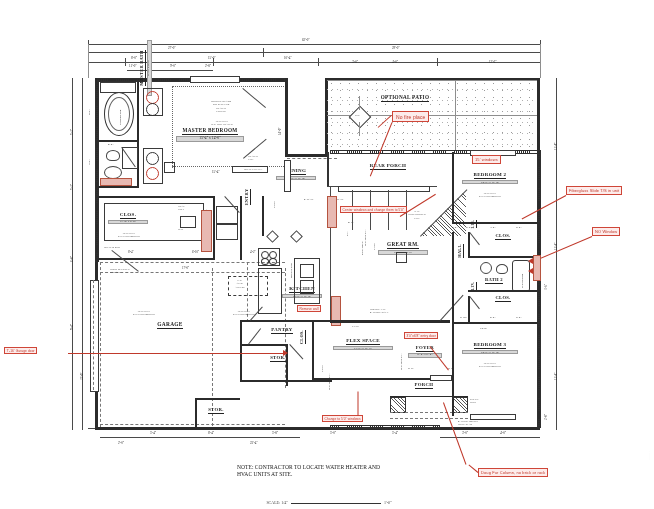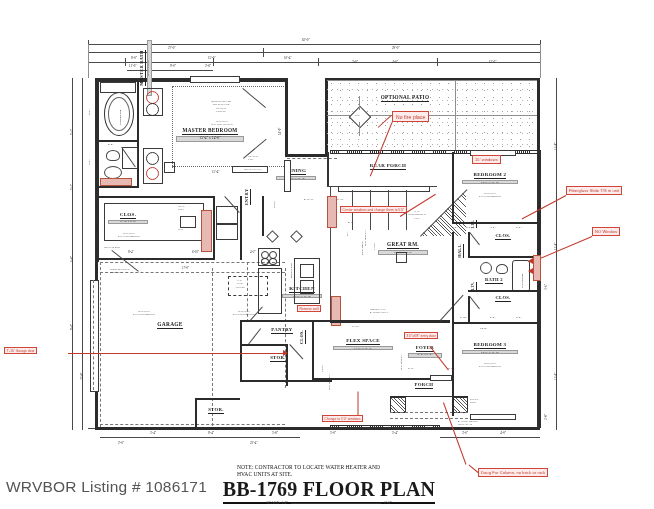--- a/index.html
+++ b/index.html
@@ -480,25 +480,21 @@
 
   <div class="redbox sm" style="left:478px;top:468px;">Doug Fur Column, no brick or rock</div>
   <div class="redline" style="left:478px;top:472px;width:12px;transform:rotate(-140deg);"></div>
   <div class="redline" style="left:466px;top:464px;width:66px;transform:rotate(-110deg);"></div>
 
   <div id="contractor-note">
     <span>NOTE: CONTRACTOR TO LOCATE WATER HEATER AND</span><br>
     <span>HVAC UNITS AT SITE.</span>
   </div>
 
-  <div id="footer-listing">WRVBOR Listing # 1086171</div>
-
-  <div id="plan-title">
-    <span class="t">BB-1769 FLOOR PLAN</span>
-  </div>
+
 
   <div id="scale-note">
     <span>SCALE: 1/4"</span><span class="bar"></span><span>1'-0"</span>
   </div>
 
   <div class="tinyv" style="left:648px;top:460px;font-size:2.2px;color:#999;">. . . . . . . .</div>
 
 </div>
 
 </body></html>

